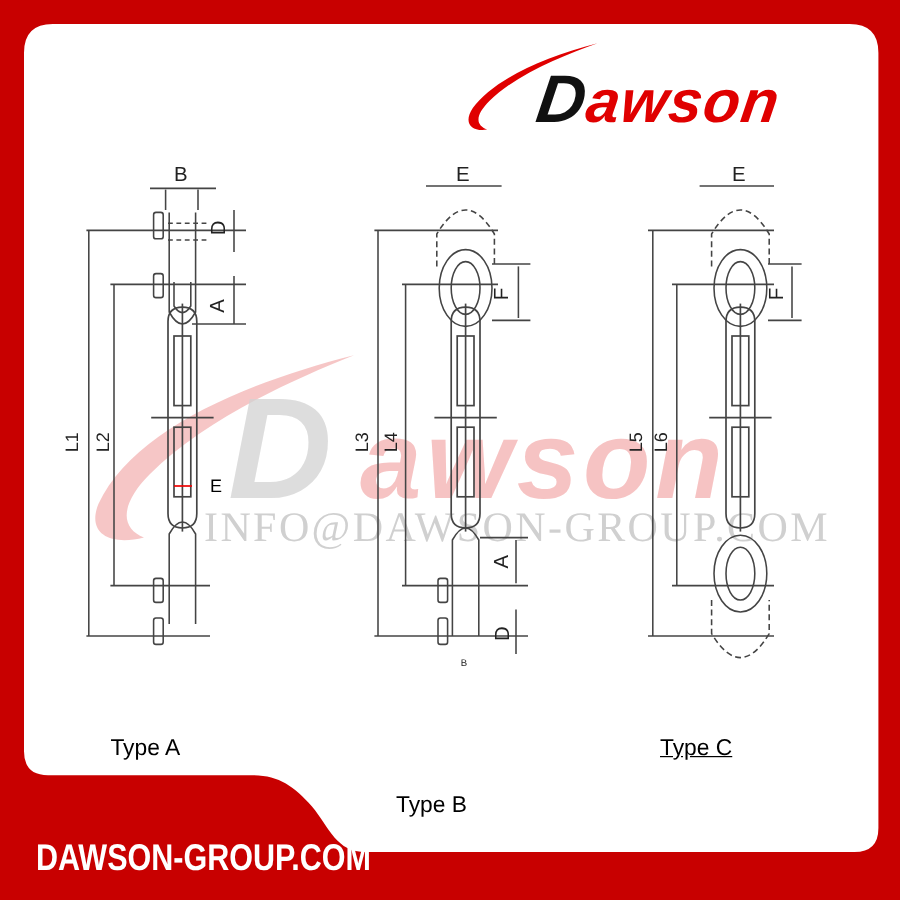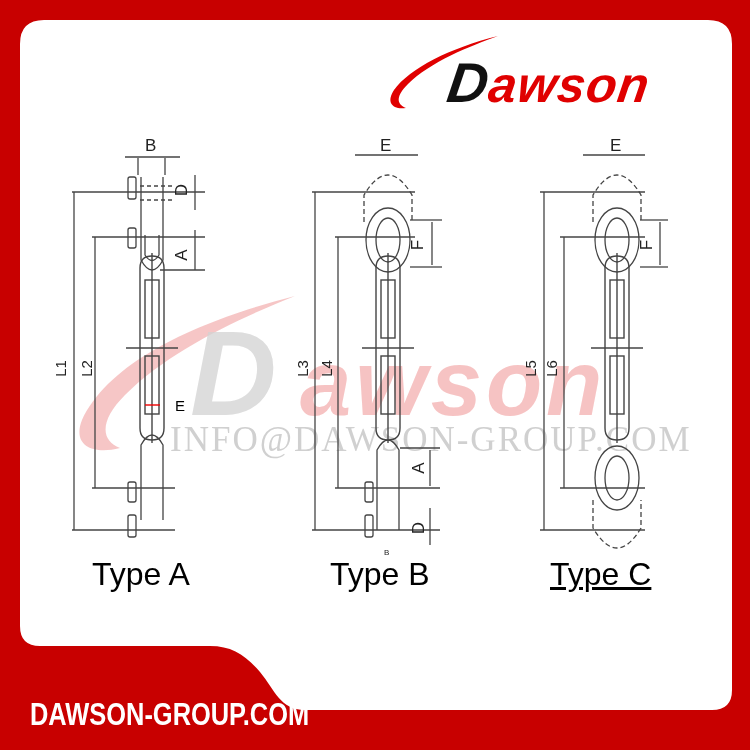--- a/index.html
+++ b/index.html
@@ -2,21 +2,21 @@
 <html><head>
 <meta charset="utf-8">
 <style>
   html,body{margin:0;padding:0;}
   body{width:750px;height:750px;position:relative;overflow:hidden;background:#c80000;font-family:"Liberation Sans",sans-serif;}
   .frame{position:absolute;left:0;top:0;width:750px;height:750px;}
   .logo{position:absolute;left:380px;top:30px;width:340px;height:90px;}
   .logo-text{position:absolute;left:68px;top:20px;font-family:"Liberation Sans",sans-serif;font-weight:bold;font-style:italic;font-size:50px;letter-spacing:1px;color:#e00000;transform:skewX(-8deg);}
   .logo-text .D{color:#111;font-size:56px;}
   .footer-text{position:absolute;left:30px;top:697px;color:#fff;font-family:"Liberation Sans",sans-serif;font-weight:bold;font-size:31px;letter-spacing:0px;transform:scaleX(0.82);transform-origin:left center;}
-  .type-label{position:absolute;top:556px;font-size:32px;color:#000;font-family:"Liberation Sans",sans-serif;}
+  .type-label{position:absolute;top:613px;font-size:19px;color:#000;font-family:"Liberation Sans",sans-serif;}
   .wm{position:absolute;left:170px;top:420px;font-family:"Liberation Serif",serif;font-size:35px;color:#c8c8c8;letter-spacing:2px;opacity:0.85;}
   .dim{position:absolute;font-size:15px;color:#222;font-family:"Liberation Sans",sans-serif;}
   .dim.rot{transform:rotate(-90deg);transform-origin:center;}
   .eLabel{position:absolute;left:175px;top:397px;font-size:15px;color:#000;}
 </style>
 </head>
 <body>
 
 <svg class="frame" viewBox="0 0 750 750" width="750" height="750">
   <rect x="0" y="0" width="750" height="750" rx="22" fill="#c80000"></rect>
@@ -135,16 +135,16 @@
 <div class="dim rot" style="left:294px;top:360px;">L3</div>
 <div class="dim rot" style="left:318px;top:360px;">L4</div>
 <div class="dim" style="left:384px;top:548px;font-size:8px;">B</div>
 
 <div class="dim" style="left:610px;top:136px;font-size:17px;">E</div>
 <div class="dim rot" style="left:642px;top:235px;font-size:17px;">F</div>
 <div class="dim rot" style="left:522px;top:360px;">L5</div>
 <div class="dim rot" style="left:543px;top:360px;">L6</div>
 
 <div class="type-label" style="left:92px;">Type A</div>
-<div class="type-label" style="left:330px;">Type B</div>
+<div class="type-label" style="left:330px;margin-top:48px;">Type B</div>
 <div class="type-label" style="left:550px;text-decoration:underline;">Type C</div>
 
 <div class="footer-text">DAWSON-GROUP.COM</div>
 
 </body></html>

